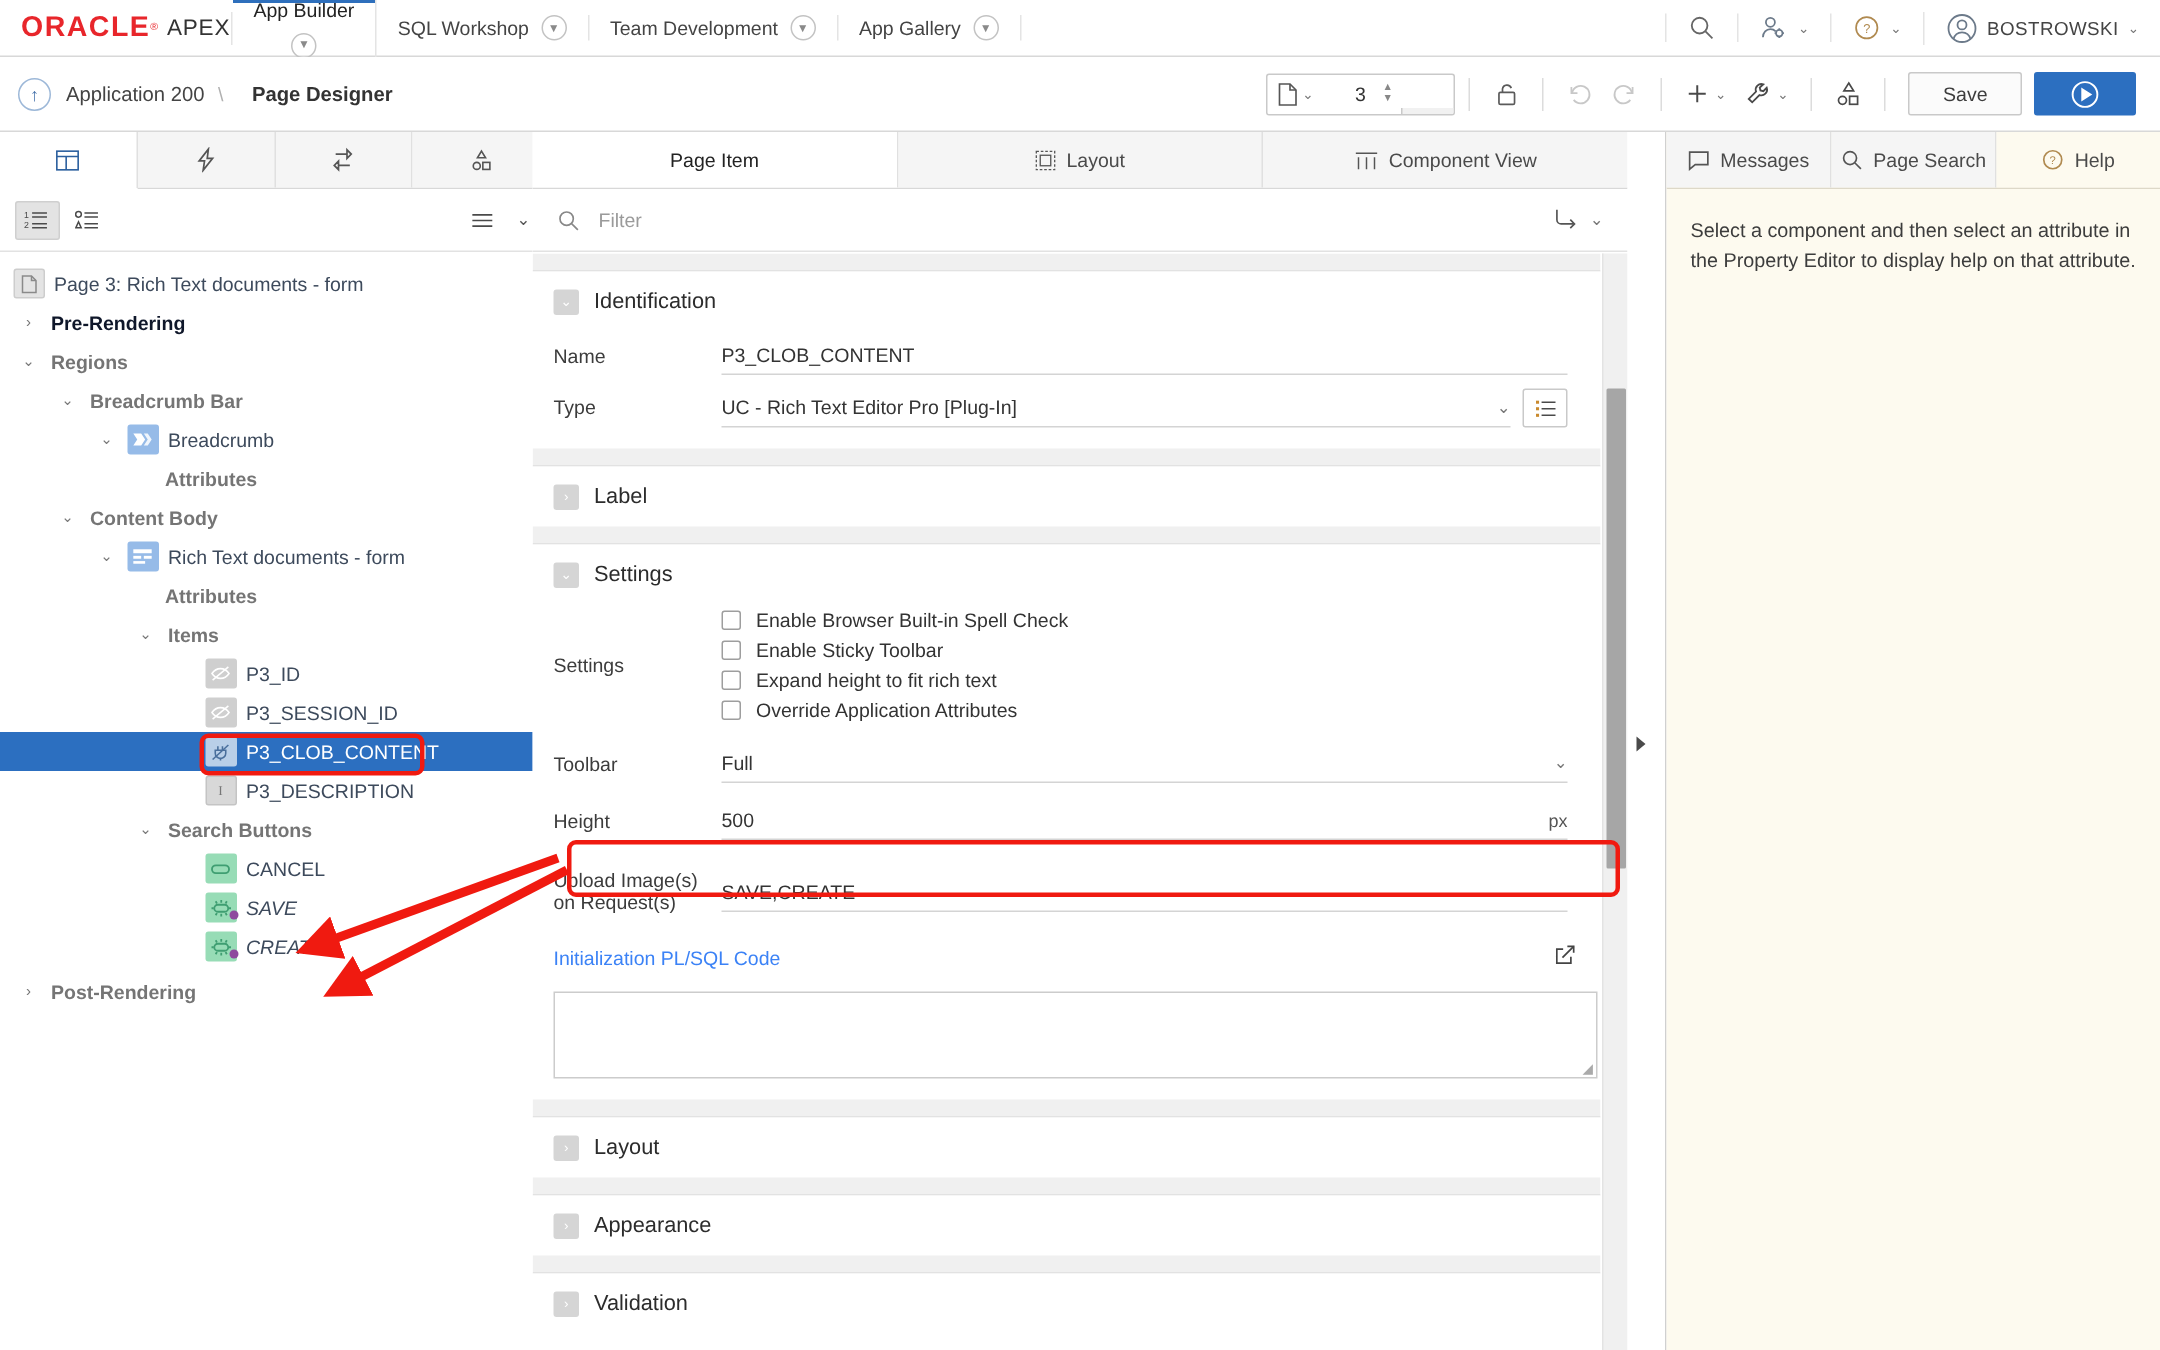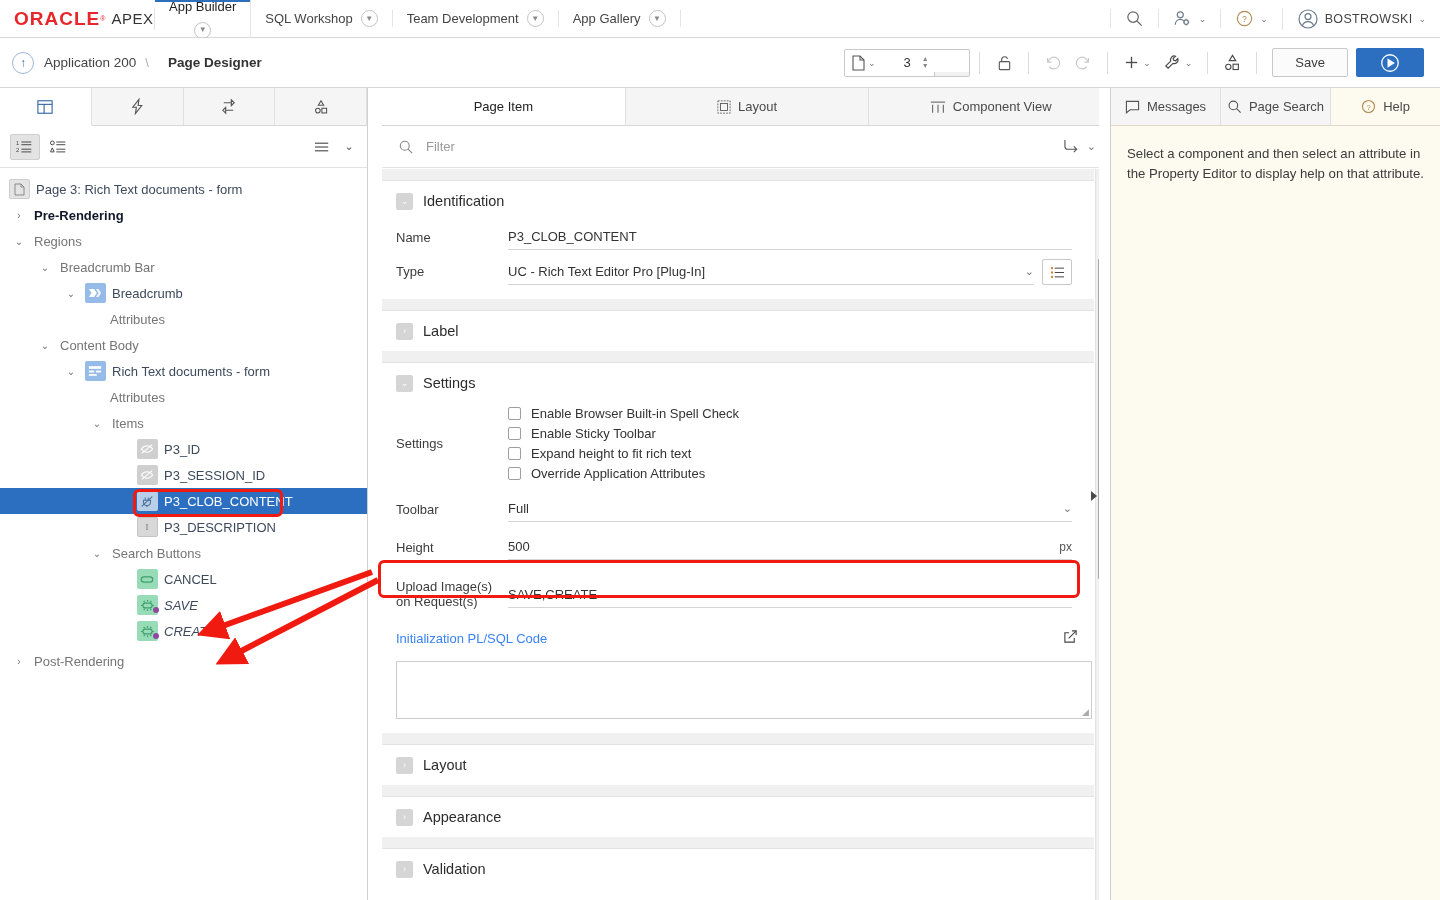--- a/index.html
+++ b/index.html
@@ -121,40 +121,40 @@
   }
   .lpt-btn.sel { background: #e3e3e3; border: 1px solid #cfcfcf; }
   .lp-spacer { flex: 1; }
 
   .tree { padding-top: 8px; font-size: 13px; }
   .trow { height: 26px; display: flex; align-items: center; color: #4a4a4a; cursor: pointer; position: relative; }
   .trow .tw { display: inline-flex; width: 18px; justify-content: center; color: #777; font-size: 10px; }
   .trow.selected { background: #2c6fc0; color: #fff; }
   .trow.selected .tlabel { color: #fff; }
   .tlabel { margin-left: 6px; color: #3d4a5c; }
-  .tlabel.muted { color: #757575; }
+  .tlabel.muted { color: #757575; font-weight: bold; }
   .tlabel.bold { font-weight: bold; color: #0f172a; }
   .tlabel.ital { font-style: italic; }
   .ticon { width: 22px; height: 20px; display: inline-flex; align-items: center; justify-content: center; }
   .sqicon {
     width: 21px; height: 20px; border-radius: 2px; display: inline-flex;
     align-items: center; justify-content: center; font-size: 10px;
   }
   .sq-blue { background: #96bbe8; color: #fff; }
   .sq-grey { background: #cfcfcf; color: #fff; }
   .sq-green { background: #97dcb6; color: #2e8a5d; }
   .sq-page { background: #e4e4e4; color: #888; border: 1px solid #cdcdcd; }
   .dot-purple {
     position: absolute; width: 6px; height: 6px; border-radius: 50%;
     background: #8e4a9e; bottom: 2px; right: -1px;
   }
 
   
   .centerpanel {
-    position: absolute; left: 382px; top: 88px; width: 730px; height: 812px;
+    position: absolute; left: 355px; top: 88px; width: 730px; height: 812px;
     background: #fff; overflow: hidden;
   }
   .cp-tabs { display: flex; height: 38px; border-bottom: 1px solid #d8d8d8; }
   .cp-tab {
     flex: 1; display: flex; align-items: center; justify-content: center; gap: 7px;
     background: #f5f5f5; border-right: 1px solid #e0e0e0; color: #4a4a4a;
     font-size: 13px; cursor: pointer;
   }
   .cp-tab:last-child { border-right: none; }
   .cp-tab.active { background: #fff; color: #222; }

